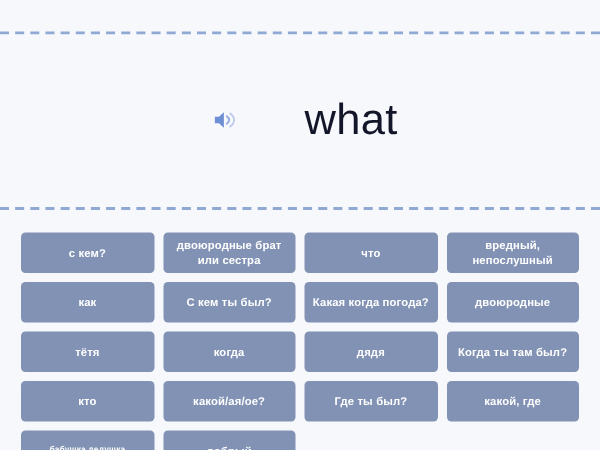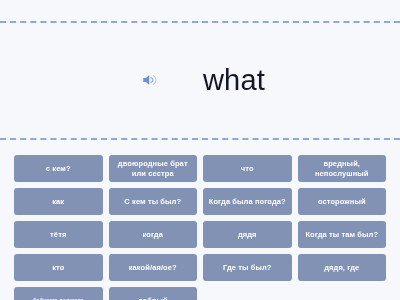--- a/index.html
+++ b/index.html
@@ -120,27 +120,27 @@
 
   <div class="dashed-rule bottom"></div>
 
   <div class="tile-grid">
     <div class="tile">с кем?</div>
     <div class="tile">двоюродные брат или сестра</div>
     <div class="tile">что</div>
     <div class="tile">вредный, непослушный</div>
     <div class="tile">как</div>
     <div class="tile">С кем ты был?</div>
-    <div class="tile">Когда была погода?</div>
-    <div class="tile">осторожный</div>
+    <div class="tile">Какая когда погода?</div>
+    <div class="tile">двоюродные</div>
     <div class="tile">тётя</div>
     <div class="tile">когда</div>
     <div class="tile">дядя</div>
     <div class="tile">Когда ты там был?</div>
     <div class="tile">кто</div>
     <div class="tile">какой/ая/ое?</div>
     <div class="tile">Где ты был?</div>
-    <div class="tile">дядя, где</div>
+    <div class="tile">какой, где</div>
     <div class="tile tiny">бабушка дедушка</div>
     <div class="tile">добрый</div>
   </div>
 
 </div>
 
 </body></html>

